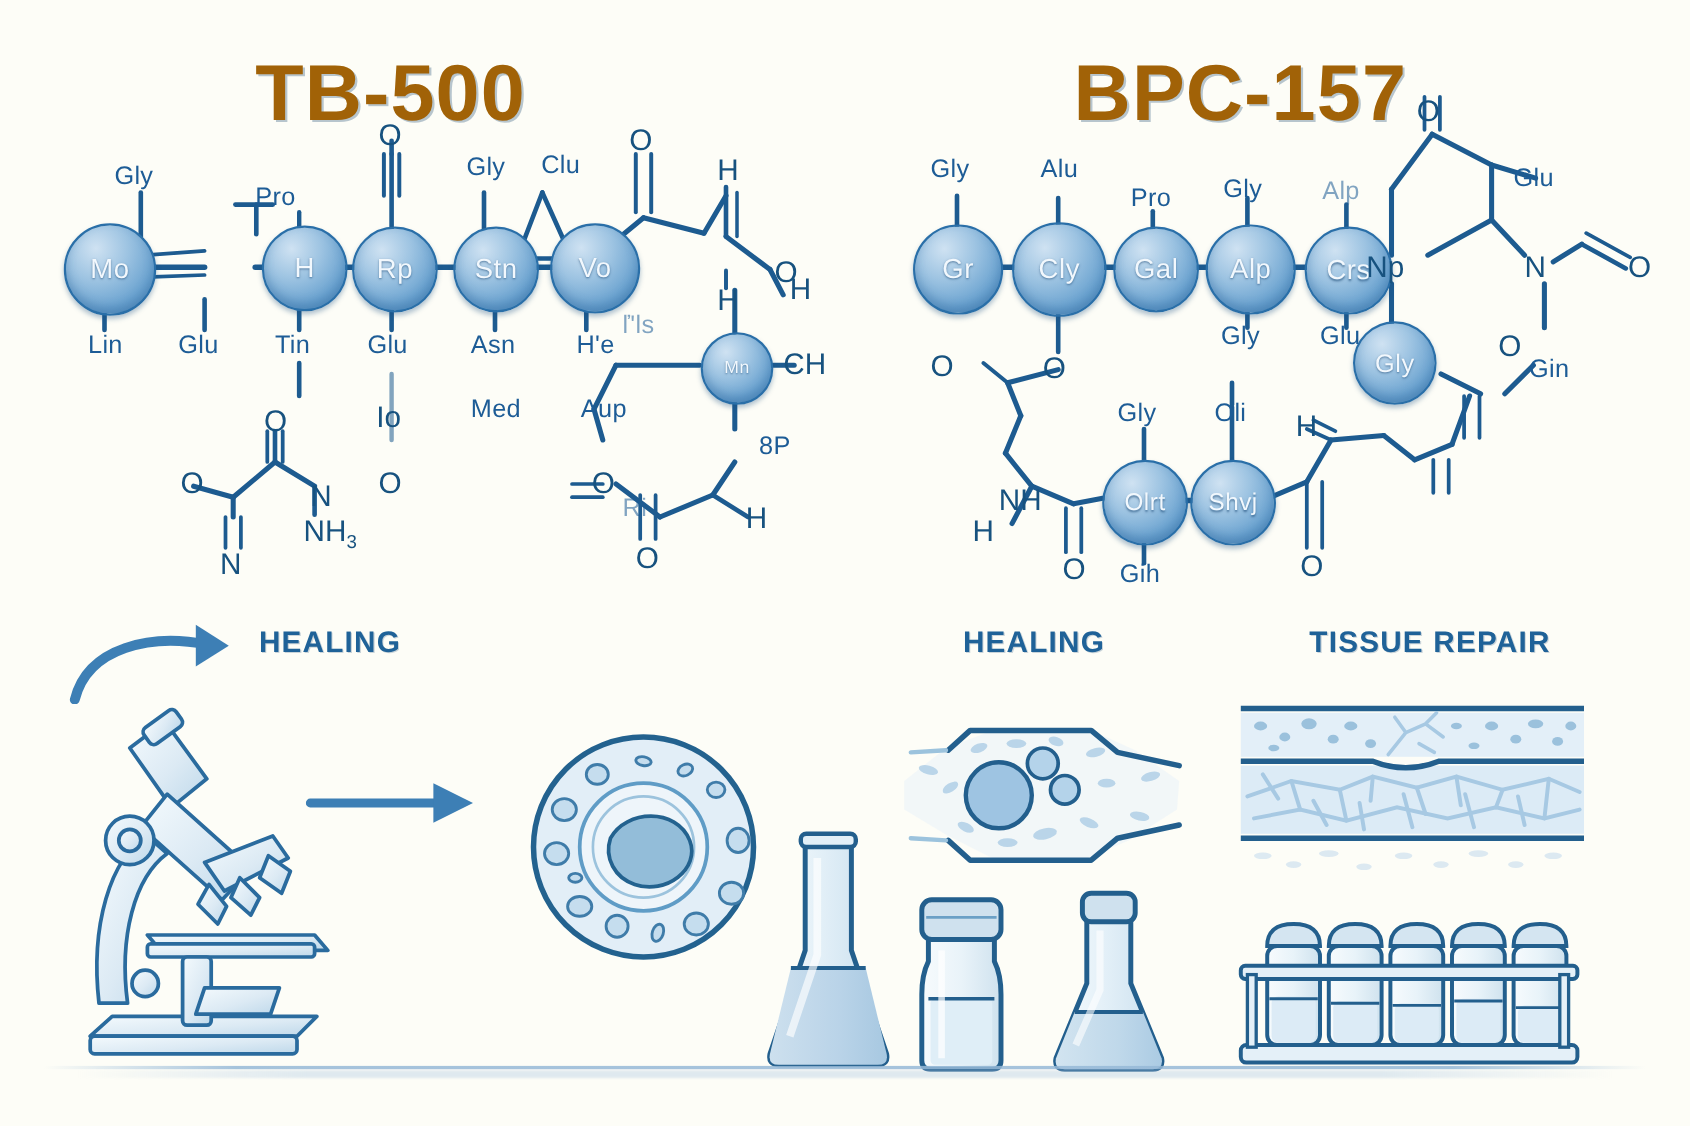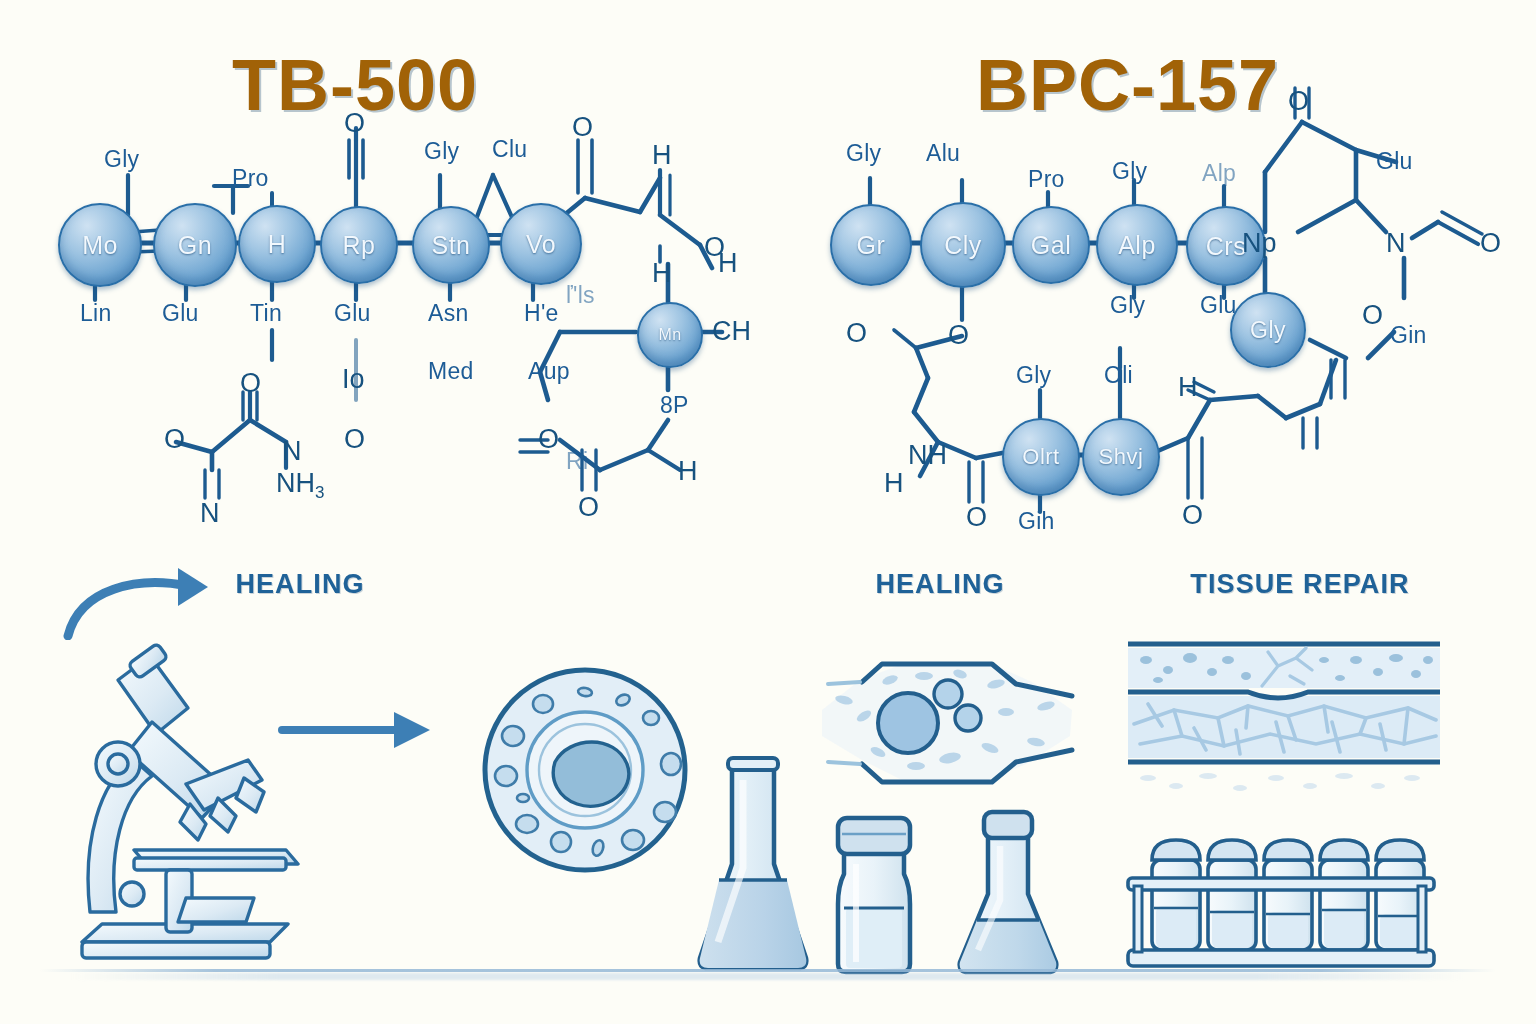--- a/index.html
+++ b/index.html
@@ -149,21 +149,20 @@
         <line x1="257" y1="420" x2="257" y2="392" stroke-width="3.4"></line>
         <line x1="205" y1="470" x2="205" y2="498" stroke-width="3.4"></line>
         <line x1="219" y1="470" x2="219" y2="498" stroke-width="3.4"></line>
         <line x1="286" y1="442" x2="286" y2="468" stroke-width="4.2"></line>
 
         <line x1="356" y1="340" x2="356" y2="400" stroke-width="4" opacity=".55"></line>
       </g>
     </svg>
 
     <div class="abs node blur" style="left:58px;top:203px;width:80px;height:80px;">Mo</div>
-    <div class="abs node blur" style="left:153px;top:203px;width:80px;height:80px;">Gn</div>
     <div class="abs node blur" style="left:238px;top:205px;width:74px;height:74px;">H</div>
     <div class="abs node blur" style="left:320px;top:206px;width:74px;height:74px;">Rp</div>
     <div class="abs node blur" style="left:412px;top:206px;width:74px;height:74px;">Stn</div>
     <div class="abs node blur" style="left:500px;top:203px;width:78px;height:78px;">Vo</div>
     <div class="abs node blur" style="left:637px;top:302px;width:62px;height:62px;font-size:16px;">Mn</div>
 
     <div class="abs mol-label" style="left:104px;top:146px;">Gly</div>
     <div class="abs mol-label" style="left:232px;top:165px;">Pro</div>
     <div class="abs mol-label" style="left:424px;top:138px;">Gly</div>
     <div class="abs mol-label" style="left:492px;top:136px;">Clu</div>
@@ -171,21 +170,21 @@
     <div class="abs mol-label" style="left:80px;top:300px;">Lin</div>
     <div class="abs mol-label" style="left:162px;top:300px;">Glu</div>
     <div class="abs mol-label" style="left:250px;top:300px;">Tin</div>
     <div class="abs mol-label" style="left:334px;top:300px;">Glu</div>
     <div class="abs mol-label" style="left:428px;top:300px;">Asn</div>
     <div class="abs mol-label" style="left:508px;top:300px;margin-left:16px;">H'e</div>
 
     <div class="abs mol-label" style="left:428px;top:358px;">Med</div>
     <div class="abs mol-label" style="left:528px;top:358px;">Aup</div>
     <div class="abs mol-label faint" style="left:566px;top:282px;">ľ'ls</div>
-    <div class="abs mol-label" style="left:660px;top:392px;">8P</div>
+    <div class="abs mol-label" style="left:690px;top:392px;">8P</div>
     <div class="abs mol-label faint" style="left:566px;top:448px;">Ri</div>
     <div class="abs atom" style="left:712px;top:316px;">CH</div>
 
     <div class="abs atom" style="left:344px;top:108px;">O</div>
     <div class="abs atom" style="left:572px;top:112px;">O</div>
     <div class="abs atom" style="left:652px;top:140px;">H</div>
     <div class="abs atom" style="left:652px;top:258px;">H</div>
     <div class="abs atom" style="left:704px;top:232px;">O</div>
     <div class="abs atom" style="left:718px;top:248px;">H</div>
     <div class="abs atom" style="left:538px;top:424px;">O</div>
@@ -273,21 +272,21 @@
     <div class="abs node blur" style="left:130px;top:202px;width:82px;height:82px;">Cly</div>
     <div class="abs node blur" style="left:40px;top:204px;width:78px;height:78px;">Gr</div>
     <div class="abs node blur" style="left:222px;top:206px;width:74px;height:74px;">Gal</div>
     <div class="abs node blur" style="left:306px;top:204px;width:78px;height:78px;">Alp</div>
     <div class="abs node blur" style="left:396px;top:206px;width:76px;height:76px;">Crs</div>
     <div class="abs node blur" style="left:440px;top:292px;width:72px;height:72px;font-size:23px;">Gly</div>
     <div class="abs node blur" style="left:212px;top:418px;width:74px;height:74px;font-size:22px;">Olrt</div>
     <div class="abs node blur" style="left:292px;top:418px;width:74px;height:74px;font-size:22px;">Shvj</div>
 
     <div class="abs mol-label" style="left:56px;top:140px;">Gly</div>
-    <div class="abs mol-label" style="left:136px;top:140px;">Alu</div>
+    <div class="abs mol-label" style="left:156px;top:140px;">Alu</div>
     <div class="abs mol-label" style="left:238px;top:166px;">Pro</div>
     <div class="abs mol-label" style="left:322px;top:158px;">Gly</div>
     <div class="abs mol-label faint" style="left:412px;top:160px;">Alp</div>
     <div class="abs mol-label" style="left:586px;top:148px;">Glu</div>
 
     <div class="abs mol-label" style="left:320px;top:292px;">Gly</div>
     <div class="abs mol-label" style="left:410px;top:292px;">Glu</div>
     <div class="abs mol-label" style="left:226px;top:362px;">Gly</div>
     <div class="abs mol-label" style="left:228px;top:508px;">Gih</div>
     <div class="abs mol-label" style="left:314px;top:362px;">Oli</div>

